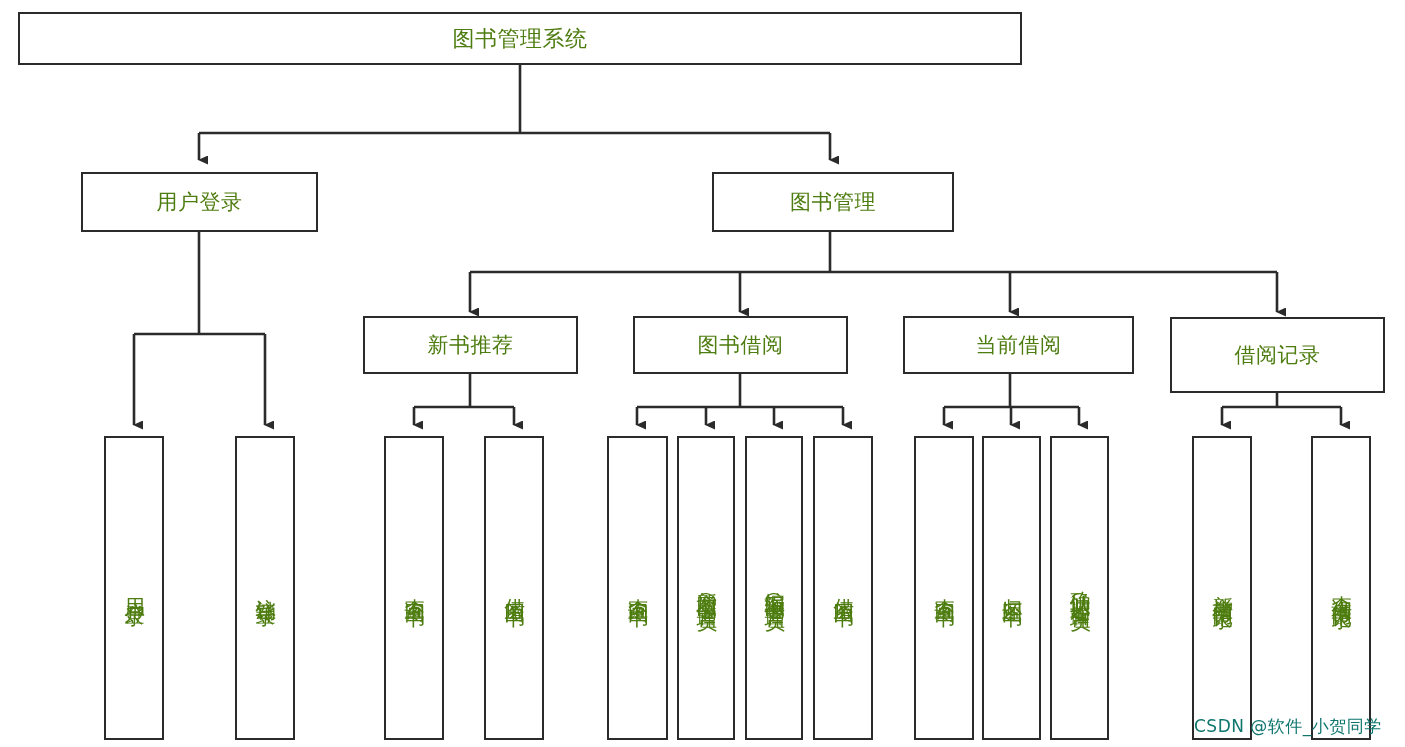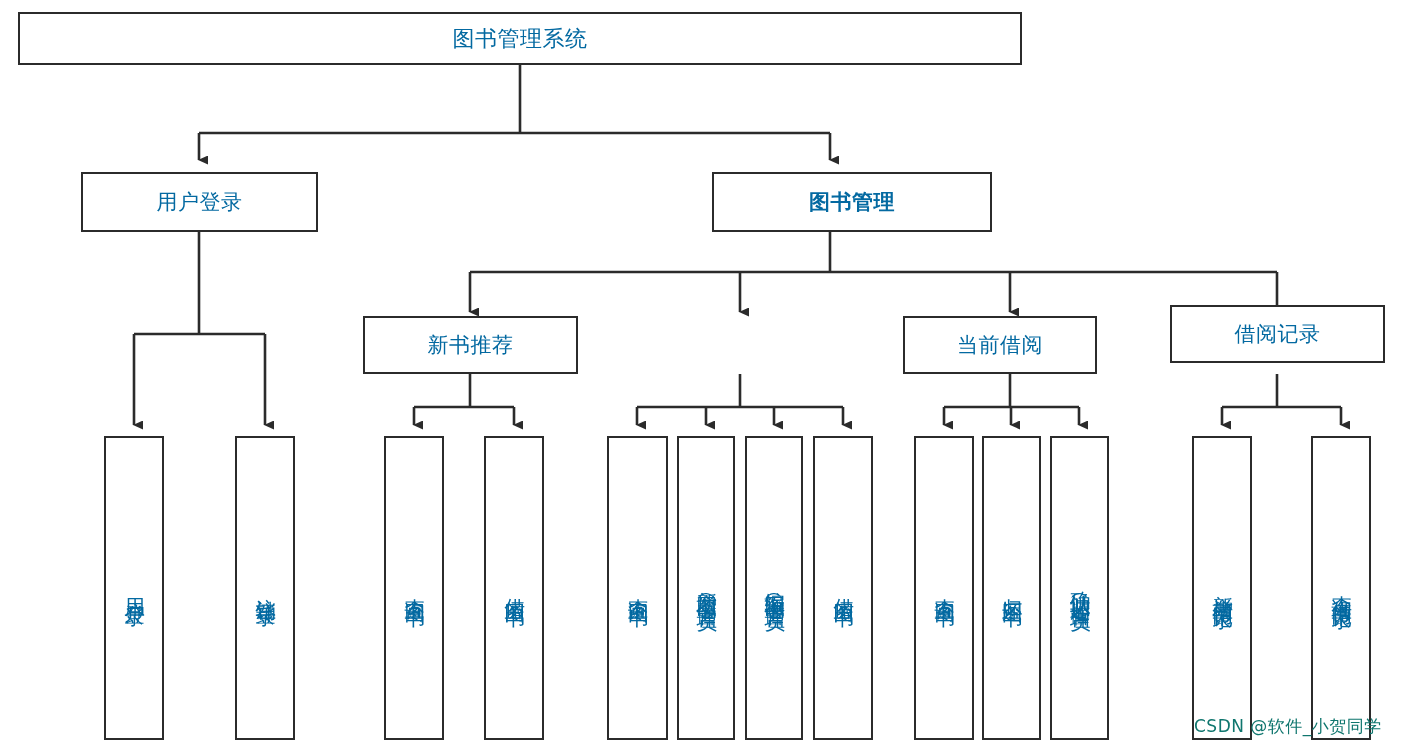--- a/index.html
+++ b/index.html
@@ -33,21 +33,21 @@
     display: flex;
     align-items: center;
     justify-content: center;
     color: #1a1a1a;
   }
   .node-label {
     font-size: 21px;
     line-height: 1.15;
     letter-spacing: 0.5px;
     white-space: nowrap;
-    color: #0369a1;
+    color: #4d7c0f;
   }
   .node.root .node-label { font-size: 22px; }
   .node.level2 .node-label { font-size: 21px; }
   .node.level3 .node-label { font-size: 21px; }
   
   .node.leaf {
     align-items: center;
     justify-content: center;
     padding: 10px 0;
   }
@@ -125,31 +125,34 @@
     </g>
   </svg>
 
   <div class="node root" style="left:18px; top:12px; width:1004px; height:53px;">
     <span class="node-label">图书管理系统</span>
   </div>
 
   <div class="node level2" style="left:81px; top:172px; width:237px; height:60px;">
     <span class="node-label">用户登录</span>
   </div>
-  <div class="node level2" style="left:712px; top:172px; width:280px; height:60px;font-weight:bold;">
+  <div class="node level2" style="left:712px; top:172px; width:242px; height:60px;">
     <span class="node-label">图书管理</span>
   </div>
 
   <div class="node level3" style="left:363px; top:316px; width:215px; height:58px;text-align:center;">
     <span class="node-label">新书推荐</span>
   </div>
-  <div class="node level3" style="left:903px; top:316px; width:194px; height:58px;">
+  <div class="node level3" style="left:633px; top:316px; width:215px; height:58px;">
+    <span class="node-label">图书借阅</span>
+  </div>
+  <div class="node level3" style="left:903px; top:316px; width:231px; height:58px;">
     <span class="node-label">当前借阅</span>
   </div>
-  <div class="node level3" style="left:1170px; top:305px; width:215px; height:58px;">
+  <div class="node level3" style="left:1170px; top:317px; width:215px; height:76px;">
     <span class="node-label">借阅记录</span>
   </div>
 
   <div class="node leaf" style="left:104px; top:436px; width:60px; height:304px;">
     <span class="node-label">用户登录</span>
   </div>
   <div class="node leaf" style="left:235px; top:436px; width:60px; height:304px;">
     <span class="node-label">注销登录</span>
   </div>
 

